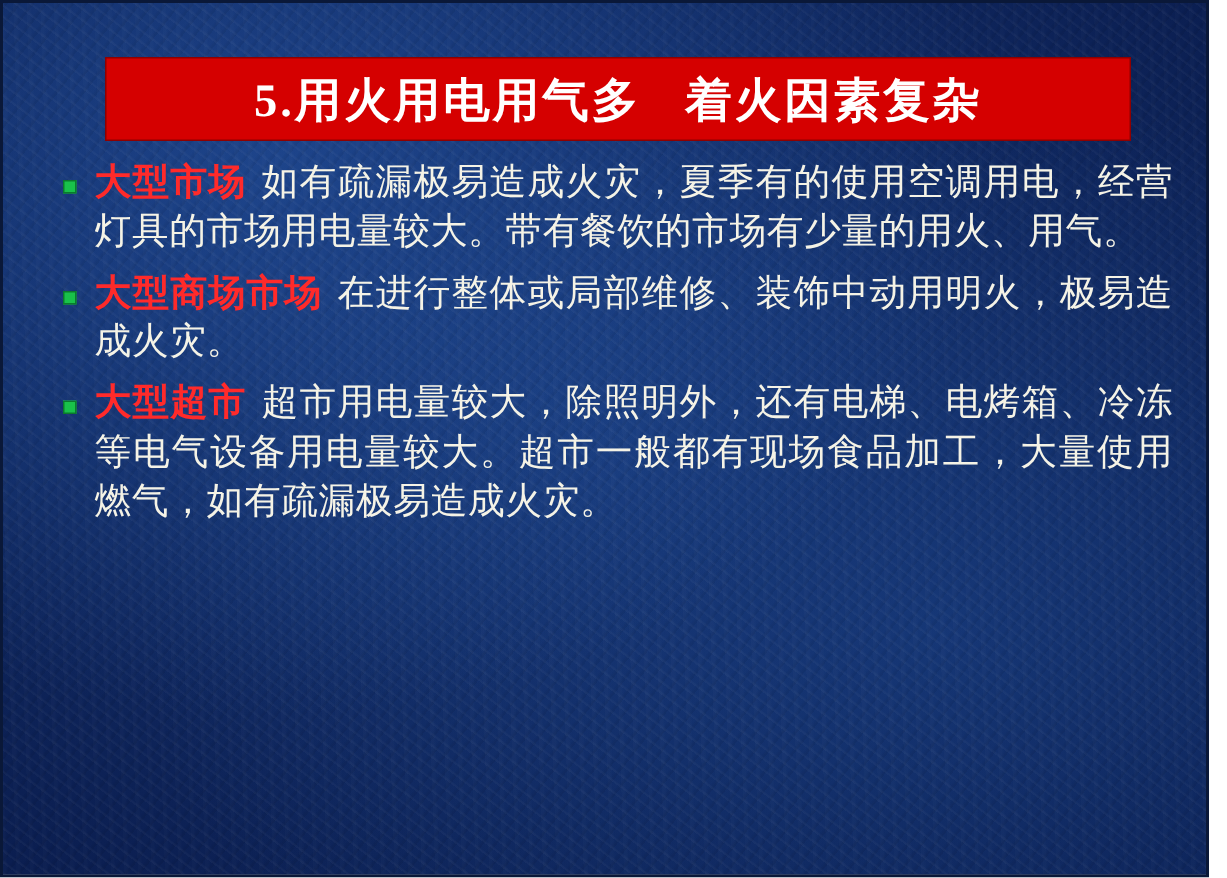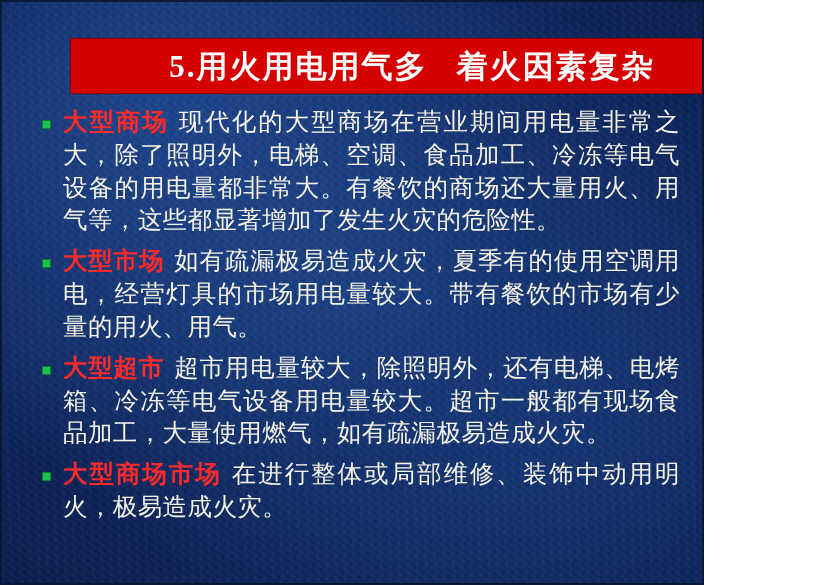--- a/index.html
+++ b/index.html
@@ -7,21 +7,21 @@
     padding: 0;
   }
   body {
     width: 818px;
     height: 585px;
     overflow: hidden;
     font-family: "Liberation Serif", "DejaVu Serif", serif;
   }
   .slide {
     position: relative;
-    width: 704px;
+    width: 806px;
     height: 585px;
     box-sizing: border-box;
     background:
       radial-gradient(ellipse at 22% 18%, rgba(40,90,170,0.55) 0%, rgba(20,50,120,0.0) 55%),
       radial-gradient(ellipse at 78% 72%, rgba(30,75,150,0.45) 0%, rgba(16,40,100,0.0) 60%),
       radial-gradient(ellipse at 50% 50%, rgba(25,60,135,0.35) 0%, rgba(10,28,78,0.9) 100%),
       linear-gradient(160deg, #1b3f87 0%, #16356f 35%, #122a5c 70%, #0d1f47 100%);
     border: 2px solid #0a1838;
     overflow: hidden;
   }
@@ -102,42 +102,36 @@
 <body>
 
 <div class="slide">
 
   <div class="title-bar">
     <div class="title-text">5.用火用电用气多   着火因素复杂</div>
   </div>
 
   <div class="content">
 
-    <div class="para">
-      <span class="bullet"></span>
-      <div class="ptext">
-        <span class="lead">大型商场</span><span class="body-run">现代化的大型商场在营业期间用电量非常之大，除了照明外，电梯、空调、食品加工、冷冻等电气设备的用电量都非常大。有餐饮的商场还大量用火、用气等，这些都显著增加了发生火灾的危险性。</span>
-      </div>
-    </div>
 
     <div class="para">
       <span class="bullet"></span>
       <div class="ptext">
         <span class="lead">大型市场</span><span class="body-run">如有疏漏极易造成火灾，夏季有的使用空调用电，经营灯具的市场用电量较大。带有餐饮的市场有少量的用火、用气。</span>
       </div>
     </div>
 
     <div class="para">
       <span class="bullet"></span>
       <div class="ptext">
-        <span class="lead">大型超市</span><span class="body-run">超市用电量较大，除照明外，还有电梯、电烤箱、冷冻等电气设备用电量较大。超市一般都有现场食品加工，大量使用燃气，如有疏漏极易造成火灾。</span>
+        <span class="lead">大型商场市场</span><span class="body-run">在进行整体或局部维修、装饰中动用明火，极易造成火灾。</span>
       </div>
     </div>
 
     <div class="para">
       <span class="bullet"></span>
       <div class="ptext">
-        <span class="lead">大型商场市场</span><span class="body-run">在进行整体或局部维修、装饰中动用明火，极易造成火灾。</span>
+        <span class="lead">大型超市</span><span class="body-run">超市用电量较大，除照明外，还有电梯、电烤箱、冷冻等电气设备用电量较大。超市一般都有现场食品加工，大量使用燃气，如有疏漏极易造成火灾。</span>
       </div>
     </div>
 
   </div>
 </div>
 
 </body></html>

